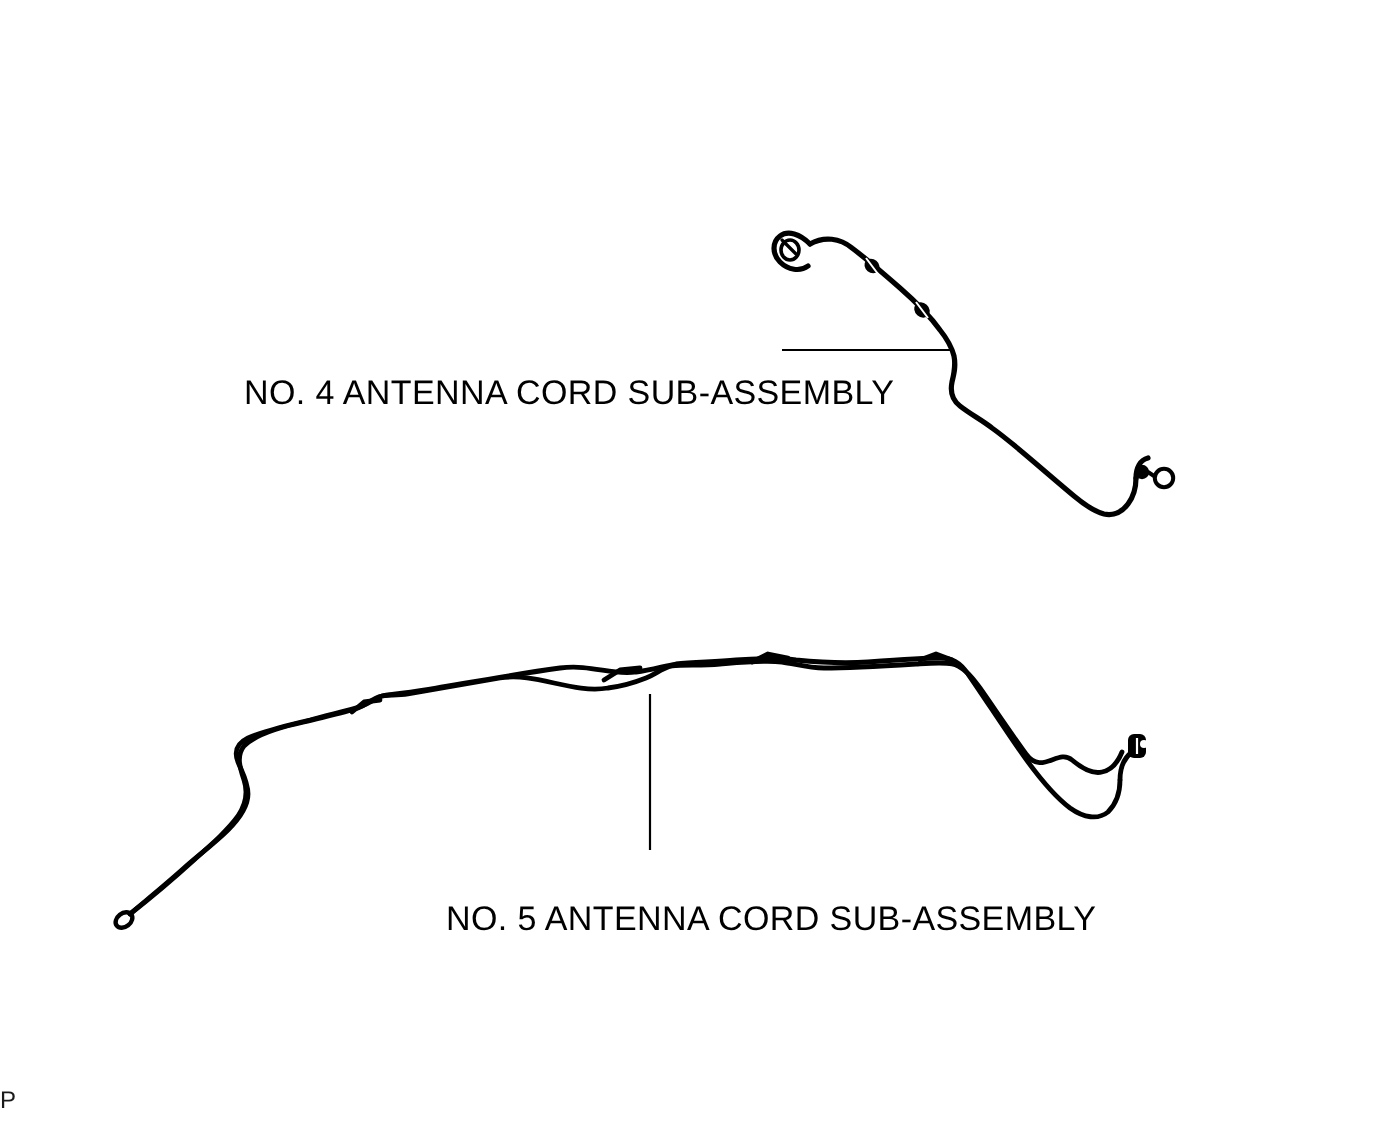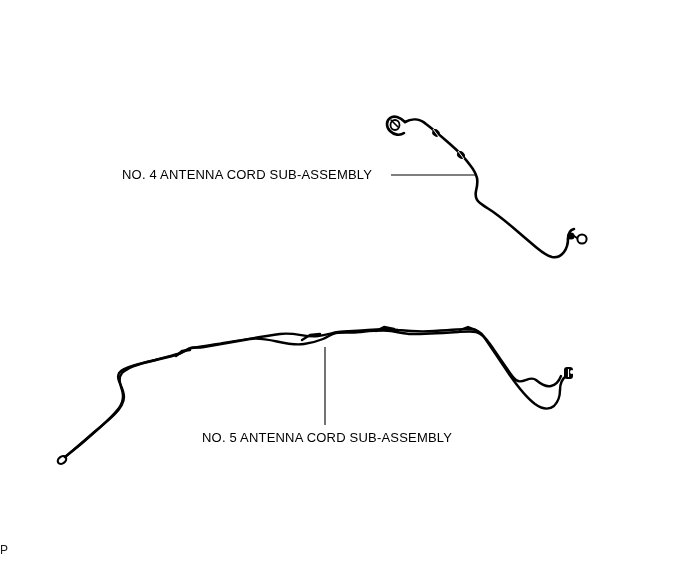--- a/index.html
+++ b/index.html
@@ -18,32 +18,33 @@
     position: absolute;
     top: 0;
     left: 0;
     width: 689px;
     height: 562px;
     display: block;
   }
   .part-label {
     position: absolute;
     font-family: "Liberation Sans", sans-serif;
-    font-size: 13px;
+    font-size: 17px;
     letter-spacing: 0.2px;
     color: #000000;
     white-space: nowrap;
     line-height: 1;
+    margin-top: 20px;
   }
   #label-cord-4 {
     left: 122px;
     top: 168px;
   }
   #label-cord-5 {
-    left: 202px;
+    left: 223px;
     top: 431px;
   }
   #page-mark {
     position: absolute;
     left: 0px;
     top: 544px;
     font-family: "Liberation Sans", sans-serif;
     font-size: 12px;
     color: #1a1a1a;
     line-height: 1;

